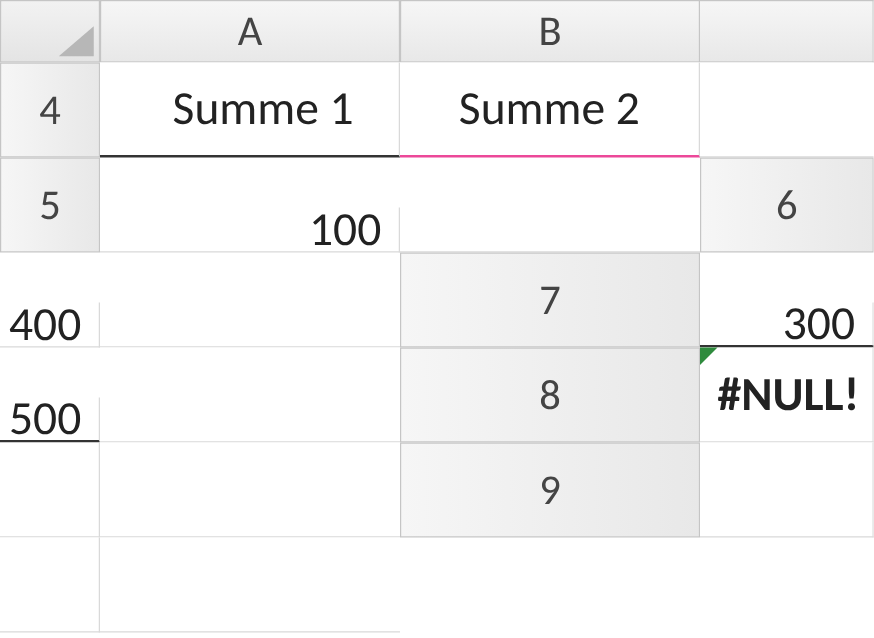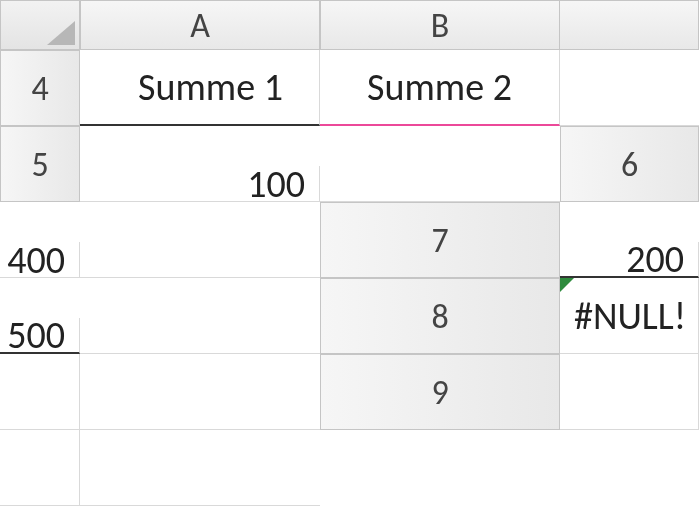--- a/index.html
+++ b/index.html
@@ -56,21 +56,21 @@
     border-bottom:1px solid #d9d9d9;
     display:flex;
     align-items:center;
     box-sizing:border-box;
     padding:0 14px;
     background:#fff;
     position:relative;
   }
   .center{justify-content:center;}
   .right{justify-content:flex-end;margin-top:40px;}
-  .left{justify-content:flex-start;}
+  .left{justify-content:flex-start;font-weight:bold;}
   .errMark::before{
     content:"";
     position:absolute;
     left:0;top:0;
     width:0;height:0;
     border-top:14px solid #2e8b3d;
     border-right:14px solid transparent;
   }
   
   .filler{
@@ -95,21 +95,21 @@
 
   <div class="rowhdr">5</div>
   <div class="cell right">100</div>
   <div class="filler"></div>
 
   <div class="rowhdr">6</div>
   <div class="cell right">400</div>
   <div class="filler"></div>
 
   <div class="rowhdr">7</div>
-  <div class="cell right" style="border-bottom:2px solid #333;">200</div>
+  <div class="cell right" style="border-bottom:2px solid #333;">300</div>
   <div class="cell right" style="border-bottom:2px solid #333;">500</div>
   <div class="filler"></div>
 
   <div class="rowhdr">8</div>
   <div class="cell left errMark">#NULL!</div>
   <div class="cell"></div>
   <div class="filler"></div>
 
   <div class="rowhdr">9</div>
   <div class="cell"></div>

